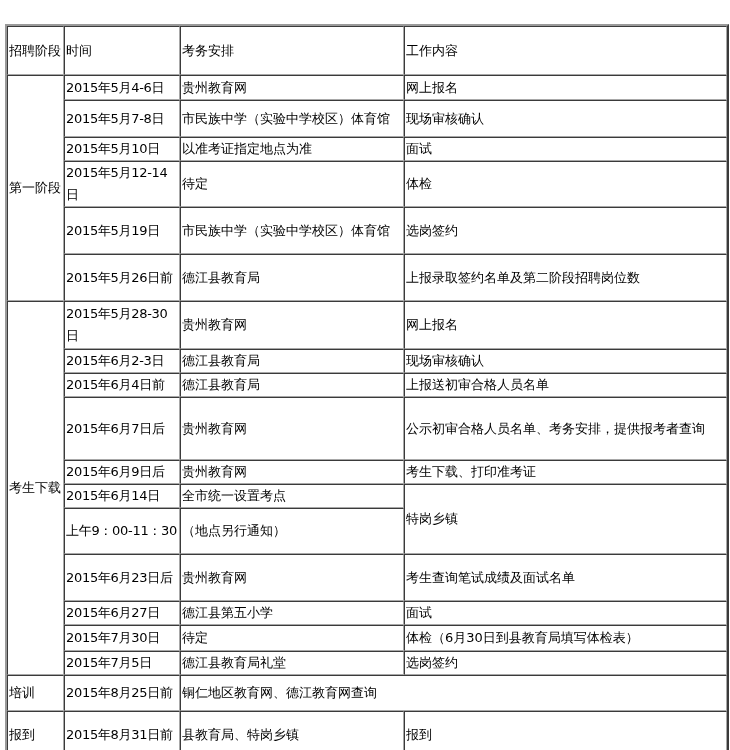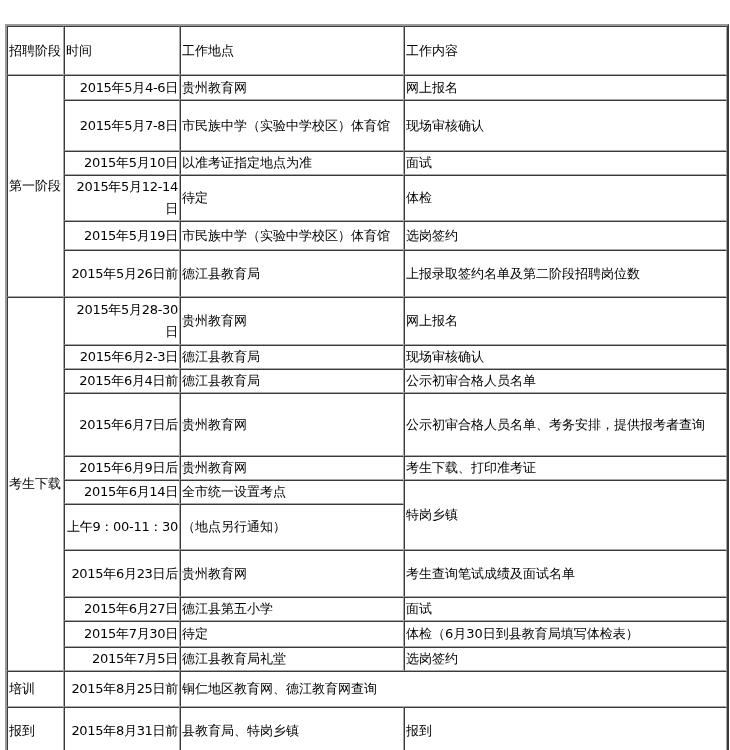--- a/index.html
+++ b/index.html
@@ -26,62 +26,62 @@
     padding: 0 1px;
     vertical-align: middle;
     line-height: 22px;
     word-break: break-all;
     overflow: hidden;
   }
   col.c1 { width: 57px; }
   col.c2 { width: 116px; }
   col.c3 { width: 224px; }
   col.c4 { width: 323px; }
-  td.date { letter-spacing: -0.3px; text-align: right; }
+  td.date { letter-spacing: -0.3px; }
 </style>
 </head>
 <body>
 
 <table class="schedule">
   <colgroup>
       <col class="c1">
       <col class="c2">
       <col class="c3">
       <col class="c4">
     </colgroup>
   <tbody>
       <tr style="height:49px">
     <td>招聘阶段</td>
     <td>时间</td>
-    <td>工作地点</td>
+    <td>考务安排</td>
     <td>工作内容</td>
   </tr>
 
   <tr style="height:25px">
     <td rowspan="6">第一阶段</td>
     <td class="date">2015年5月4-6日</td>
     <td>贵州教育网</td>
     <td>网上报名</td>
   </tr>
-  <tr style="height:51px">
+  <tr style="height:37px">
     <td class="date">2015年5月7-8日</td>
     <td>市民族中学（实验中学校区）体育馆</td>
     <td>现场审核确认</td>
   </tr>
   <tr style="height:24px">
     <td class="date">2015年5月10日</td>
     <td>以准考证指定地点为准</td>
     <td>面试</td>
   </tr>
   <tr style="height:38px">
     <td class="date">2015年5月12-14日</td>
     <td>待定</td>
     <td>体检</td>
   </tr>
-  <tr style="height:29px">
+  <tr style="height:47px">
     <td class="date">2015年5月19日</td>
     <td>市民族中学（实验中学校区）体育馆</td>
     <td>选岗签约</td>
   </tr>
   <tr style="height:47px">
     <td class="date">2015年5月26日前</td>
     <td>德江县教育局</td>
     <td>上报录取签约名单及第二阶段招聘岗位数</td>
   </tr>
 
@@ -92,21 +92,21 @@
     <td>网上报名</td>
   </tr>
   <tr style="height:24px">
     <td class="date">2015年6月2-3日</td>
     <td>德江县教育局</td>
     <td>现场审核确认</td>
   </tr>
   <tr style="height:23px">
     <td class="date">2015年6月4日前</td>
     <td>德江县教育局</td>
-    <td>公示初审合格人员名单</td>
+    <td>上报送初审合格人员名单</td>
   </tr>
   <tr style="height:63px">
     <td class="date">2015年6月7日后</td>
     <td>贵州教育网</td>
     <td>公示初审合格人员名单、考务安排，提供报考者查询</td>
   </tr>
   <tr style="height:16px">
     <td class="date">2015年6月9日后</td>
     <td>贵州教育网</td>
     <td>考生下载、打印准考证</td>

